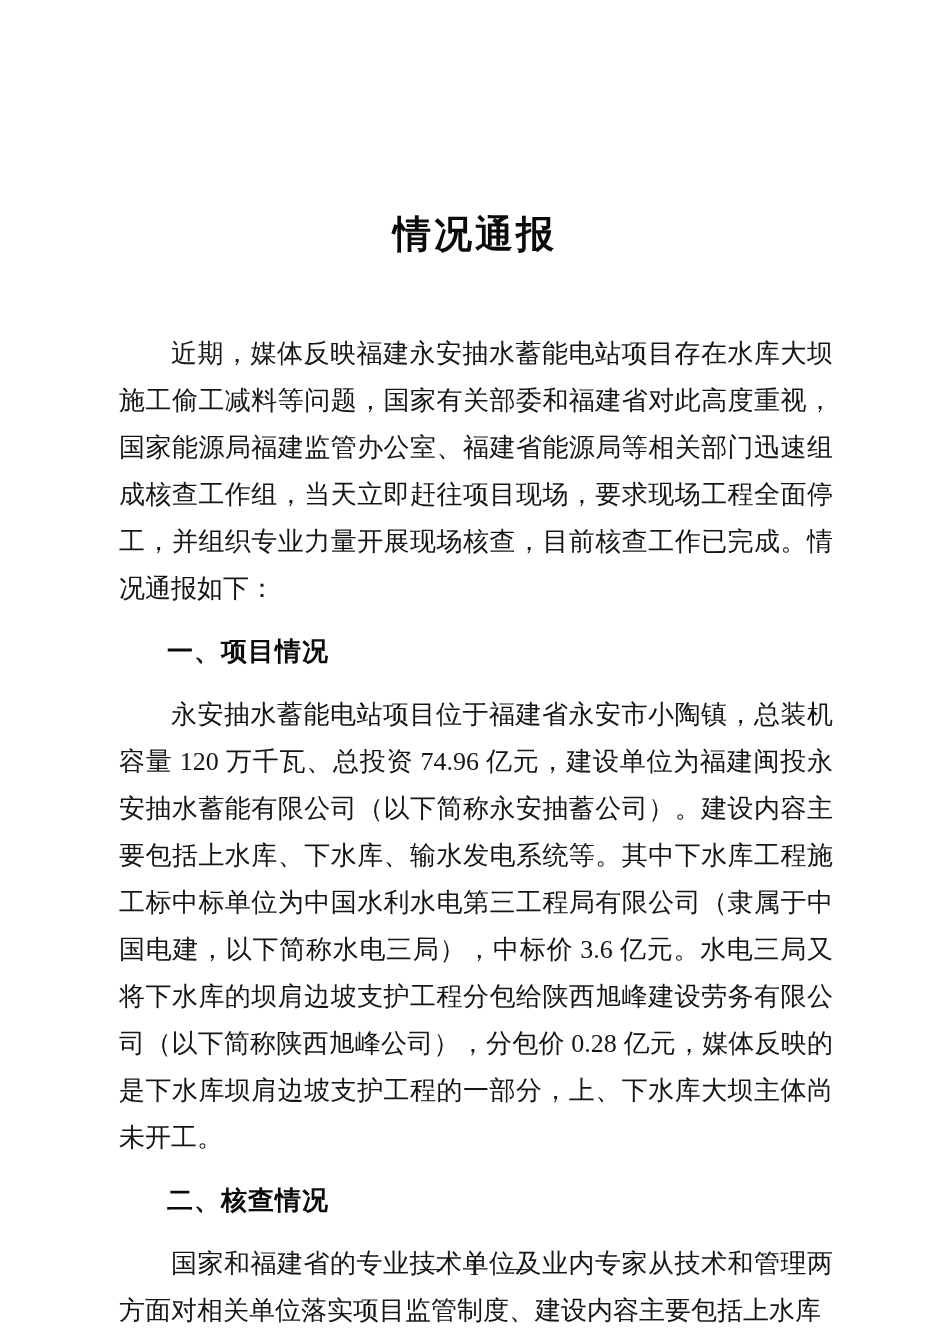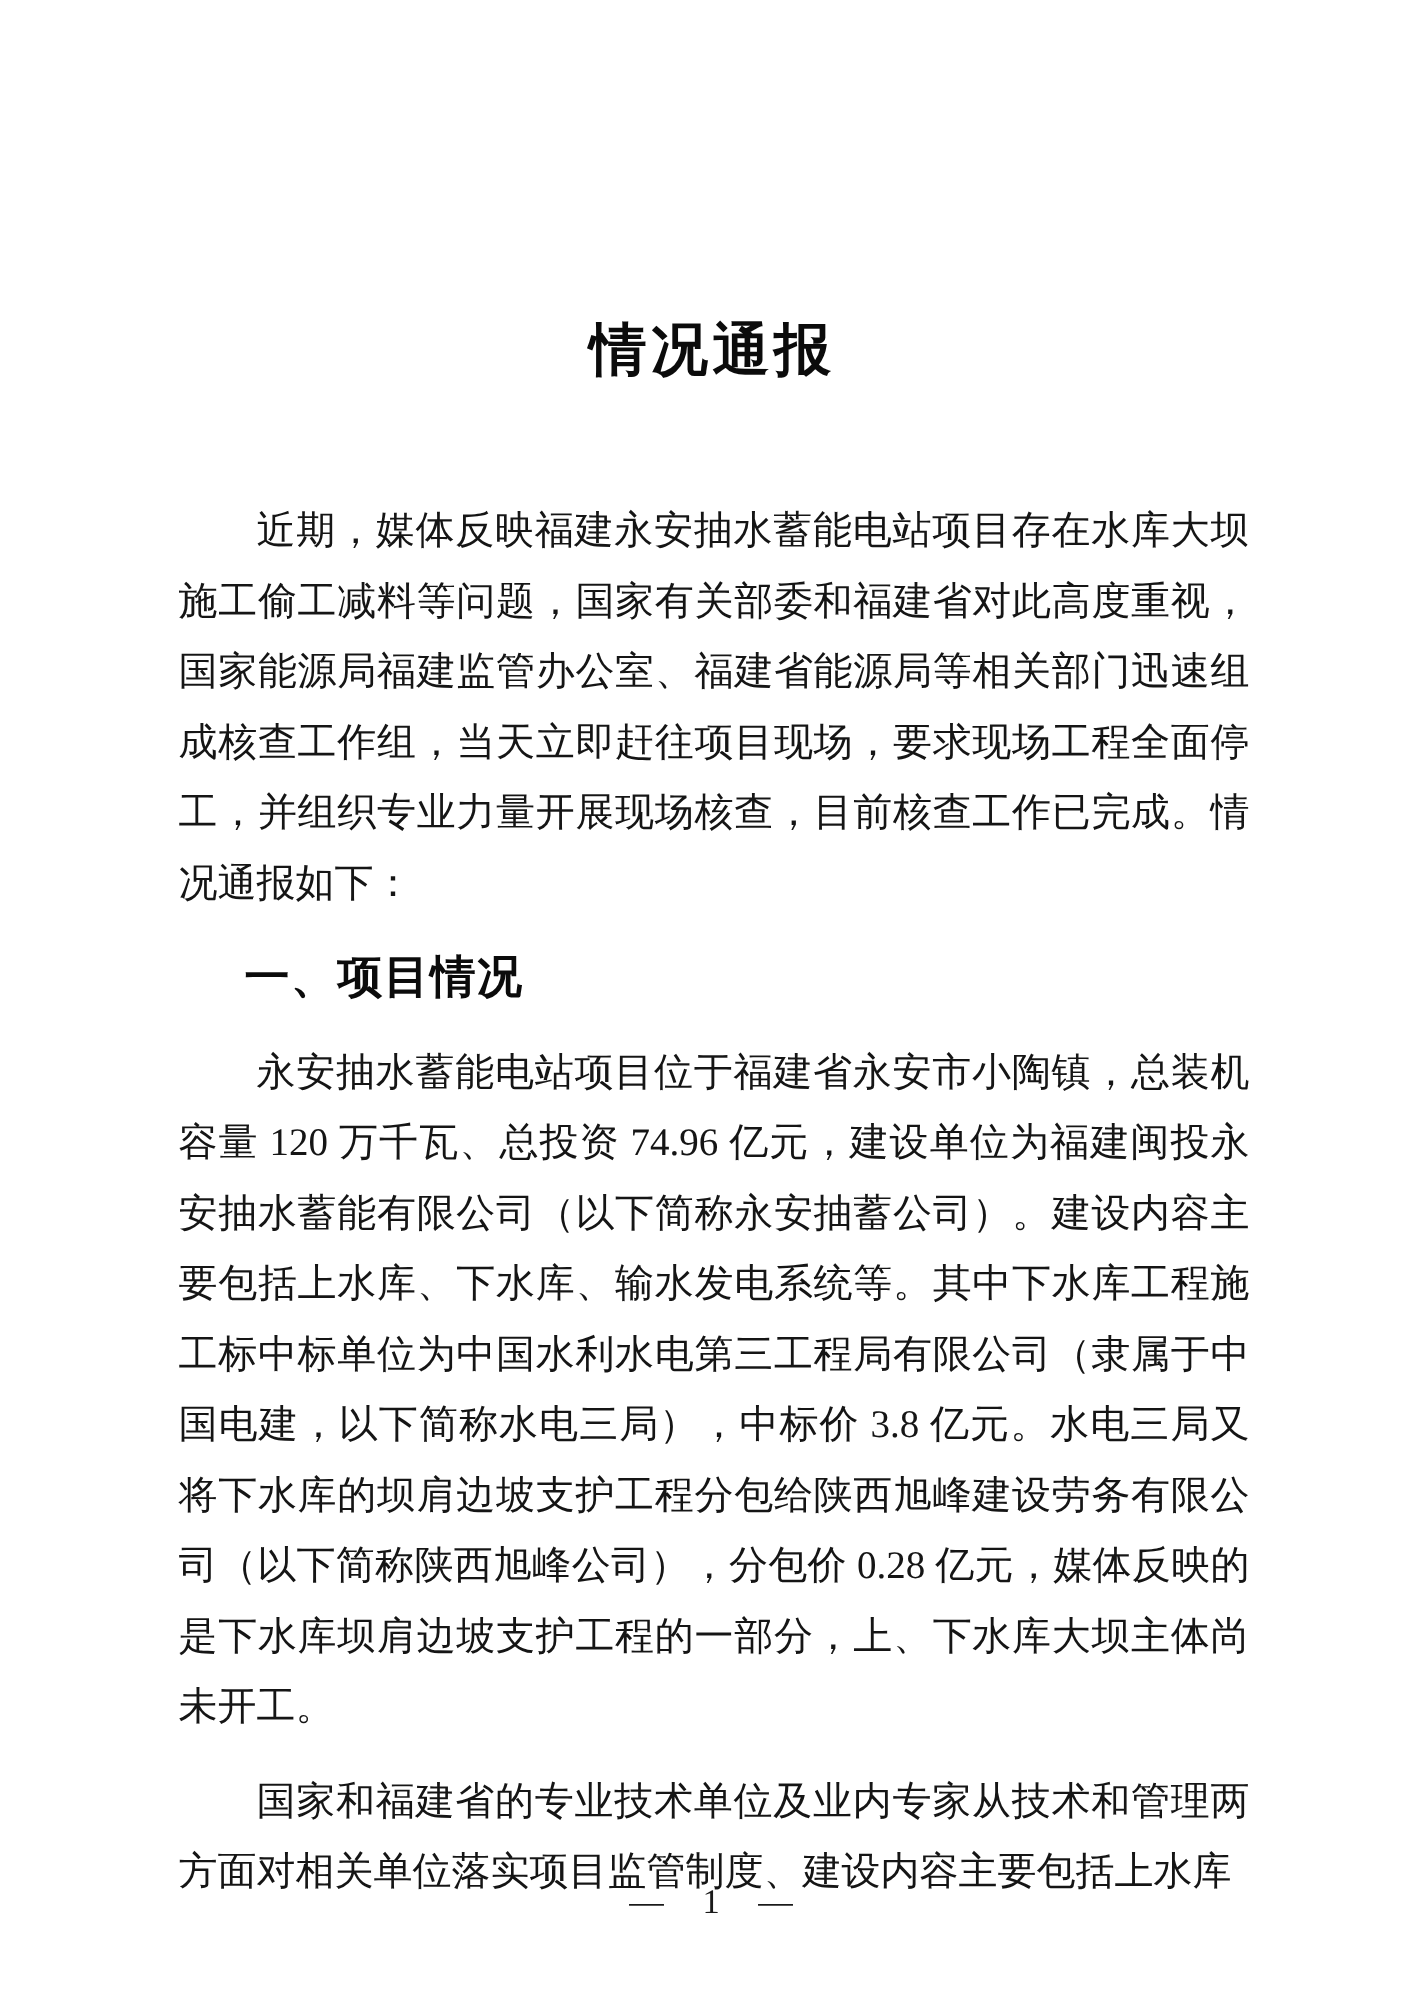--- a/index.html
+++ b/index.html
@@ -38,22 +38,22 @@
   .content p {
     margin: 16px;
     font-size: 26px;
     line-height: 47px;
     text-indent: 2em;
     text-align: justify;
     text-justify: inter-ideograph;
     color: #151515;
   }
   .content h2 {
-    margin: 0;
-    font-size: 30px;
+    margin: 12px;
+    font-size: 26px;
     line-height: 47px;
     text-indent: 2em;
     font-weight: bold;
     color: #0b0b0b;
     font-family: "Liberation Sans", "DejaVu Sans", sans-serif;
     letter-spacing: 1px;
   }
   .page-footer {
     position: absolute;
     bottom: 62px;
@@ -69,19 +69,20 @@
 </head>
 <body>
 
 <div class="page">
 
   <div class="doc-title">情况通报</div>
 
   <div class="content">
     <p>近期，媒体反映福建永安抽水蓄能电站项目存在水库大坝施工偷工减料等问题，国家有关部委和福建省对此高度重视，国家能源局福建监管办公室、福建省能源局等相关部门迅速组成核查工作组，当天立即赶往项目现场，要求现场工程全面停工，并组织专业力量开展现场核查，目前核查工作已完成。情况通报如下：</p>
     <h2>一、项目情况</h2>
-    <p>永安抽水蓄能电站项目位于福建省永安市小陶镇，总装机容量 120 万千瓦、总投资 74.96 亿元，建设单位为福建闽投永安抽水蓄能有限公司（以下简称永安抽蓄公司）。建设内容主要包括上水库、下水库、输水发电系统等。其中下水库工程施工标中标单位为中国水利水电第三工程局有限公司（隶属于中国电建，以下简称水电三局），中标价 3.8 亿元。水电三局又将下水库的坝肩边坡支护工程分包给陕西旭峰建设劳务有限公司（以下简称陕西旭峰公司），分包价 0.28 亿元，媒体反映的是下水库坝肩边坡支护工程的一部分，上、下水库大坝主体尚未开工。</p>
+    <p>永安抽水蓄能电站项目位于福建省永安市小陶镇，总装机容量 120 万千瓦、总投资 74.96 亿元，建设单位为福建闽投永安抽水蓄能有限公司（以下简称永安抽蓄公司）。建设内容主要包括上水库、下水库、输水发电系统等。其中下水库工程施工标中标单位为中国水利水电第三工程局有限公司（隶属于中国电建，以下简称水电三局），中标价 3.6 亿元。水电三局又将下水库的坝肩边坡支护工程分包给陕西旭峰建设劳务有限公司（以下简称陕西旭峰公司），分包价 0.28 亿元，媒体反映的是下水库坝肩边坡支护工程的一部分，上、下水库大坝主体尚未开工。</p>
+    <h2>二、核查情况</h2>
     <p>国家和福建省的专业技术单位及业内专家从技术和管理两方面对相关单位落实项目监管制度、建设内容主要包括上水库</p>
   </div>
 
   <div class="page-footer">— 1 —</div>
 
 </div>
 
 </body></html>

